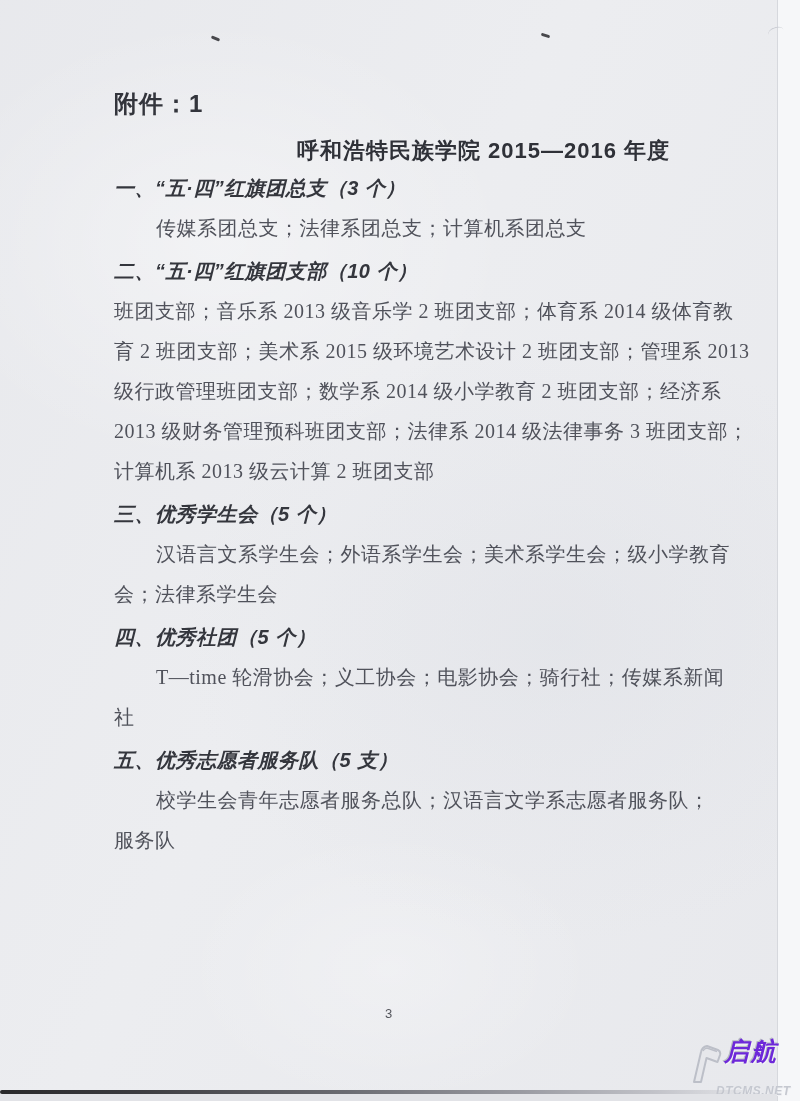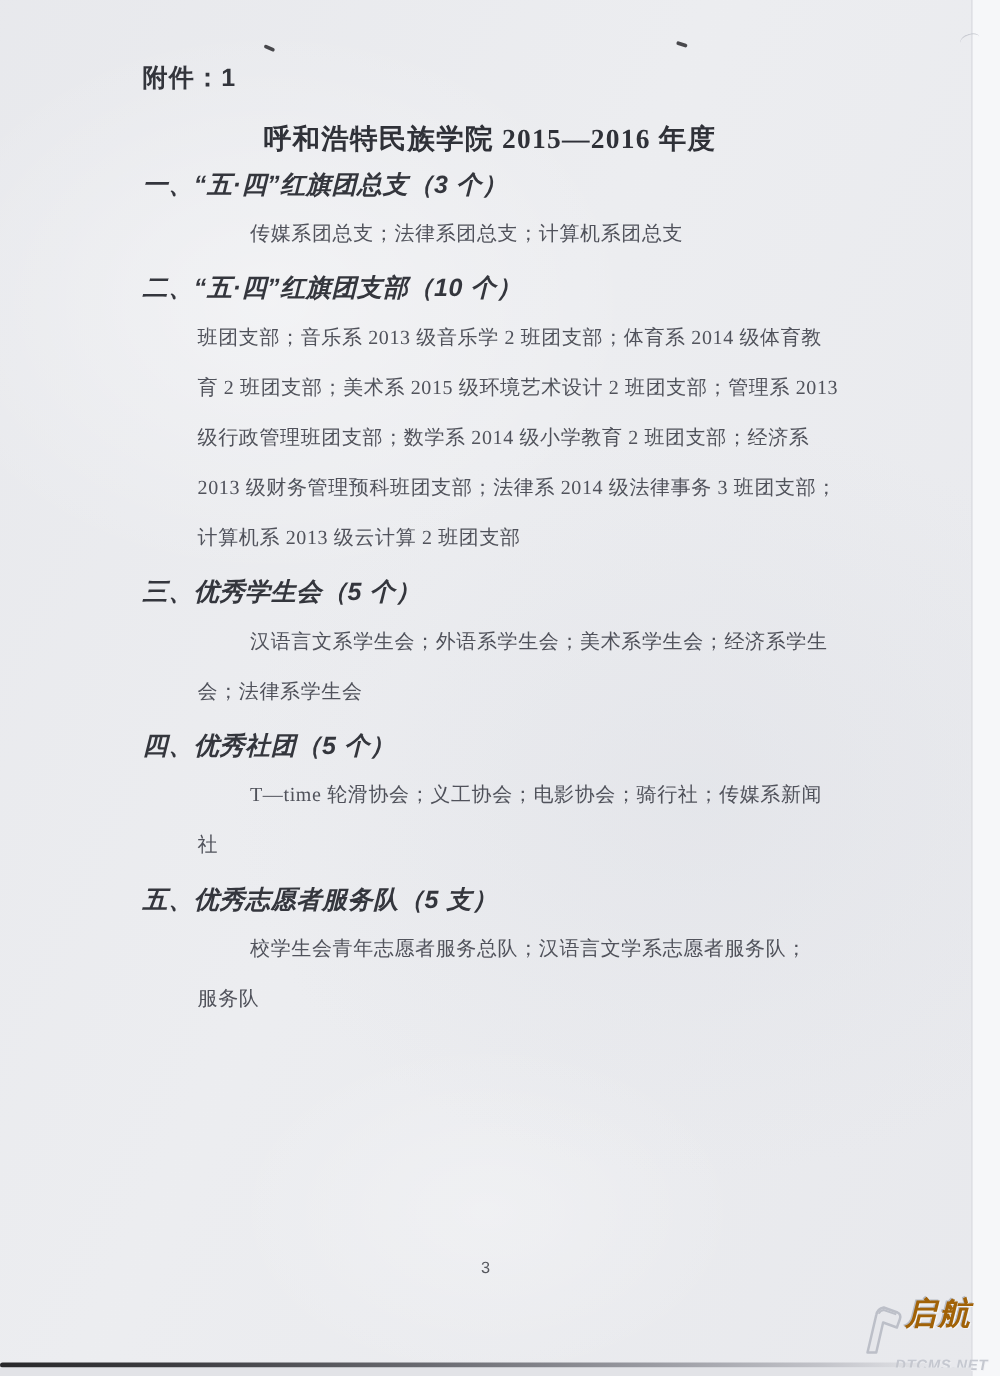--- a/index.html
+++ b/index.html
@@ -35,58 +35,58 @@
   .pen-mark{position:absolute;background:#48484c;border-radius:2px;}
   .mark-1{left:211px;top:37px;width:9px;height:3px;transform:rotate(24deg);}
   .mark-2{left:541px;top:34px;width:9px;height:3px;transform:rotate(18deg);}
   .mark-3{
     position:absolute;left:768px;top:27px;width:16px;height:9px;background:transparent;
     border-top:1px solid #caccd3;border-radius:50%;transform:rotate(-18deg);
   }
   
   .content{position:absolute;left:114px;top:0;width:556px;color:#4f515a;}
   .attachment{
-    margin-top:52px;
+    margin-top:92px;
     font-family:"Liberation Sans","DejaVu Sans",sans-serif;
-    font-weight:700;font-size:20px;line-height:23px;
+    font-weight:700;font-size:24px;line-height:23px;
     color:#33353c;letter-spacing:1px;
   }
   .title{
-    text-align:center;
-    font-family:Liberation Serif, serif;
+    text-align:right;
+    font-family:Liberation Sans, sans-serif;
     font-weight:700;font-size:22px;line-height:28px;
     color:#2f3138;letter-spacing:1px;
   }
   .t1{margin-top:22px;}
   .t2{margin-top:14px;}
   .sec{margin-top:3px;}
   .sec-heading{
     font-family:"Liberation Sans","DejaVu Sans",sans-serif;
     font-weight:700;font-size:20px;line-height:40px;
     color:#34363d;letter-spacing:.5px;white-space:nowrap;font-style:italic;
   }
   .line{
-    font-size:16px;line-height:40px;color:#50525b;
-    letter-spacing:.5px;white-space:nowrap;margin-left:44px;
+    font-size:20px;line-height:40px;color:#50525b;
+    letter-spacing:.5px;white-space:nowrap;
   }
   .indent{text-indent:42px;}
   
   .pagenum{
     position:absolute;left:0;top:1006px;width:777px;text-align:center;
     font-family:"Liberation Sans","DejaVu Sans",sans-serif;
     font-size:13px;color:#54565c;
   }
   
   .watermark{position:absolute;left:690px;top:1038px;width:108px;height:52px;}
   .wm-row{display:flex;align-items:flex-start;}
   .wm-logo{flex:0 0 auto;margin-top:4px;}
   .wm-text{
     font-family:"Liberation Sans","DejaVu Sans",sans-serif;
     font-weight:700;font-style:italic;font-size:25px;line-height:26px;
-    color:#a16207;text-shadow:1px 1px 0 #f3f4f6, -1px -1px 0 #b7bac2;
+    color:#6d28d9;text-shadow:1px 1px 0 #f3f4f6, -1px -1px 0 #b7bac2;
     letter-spacing:2px;margin-left:2px;
   }
   .wm-site{
     font-family:"Liberation Sans","DejaVu Sans",sans-serif;
     font-weight:700;font-style:italic;font-size:12px;line-height:13px;
     color:#c5c8d0;text-shadow:.5px .5px 0 #f0f1f4;
     letter-spacing:.5px;margin:-3px 0 0 26px;
   }
 </style>
 </head>
@@ -112,21 +112,21 @@
       <div class="sec-heading">二、“五·四”红旗团支部（10 个）</div>
       <div class="line">班团支部；音乐系 2013 级音乐学 2 班团支部；体育系 2014 级体育教</div>
       <div class="line">育 2 班团支部；美术系 2015 级环境艺术设计 2 班团支部；管理系 2013</div>
       <div class="line">级行政管理班团支部；数学系 2014 级小学教育 2 班团支部；经济系</div>
       <div class="line">2013 级财务管理预科班团支部；法律系 2014 级法律事务 3 班团支部；</div>
       <div class="line">计算机系 2013 级云计算 2 班团支部</div>
     </section>
 
     <section class="sec">
       <div class="sec-heading">三、优秀学生会（5 个）</div>
-      <div class="line indent">汉语言文系学生会；外语系学生会；美术系学生会；经济系学生</div>
+      <div class="line indent">汉语言文系学生会；外语系学生会；美术系学生会；级小学教育</div>
       <div class="line">会；法律系学生会</div>
     </section>
 
     <section class="sec">
       <div class="sec-heading">四、优秀社团（5 个）</div>
       <div class="line indent">T—time 轮滑协会；义工协会；电影协会；骑行社；传媒系新闻</div>
       <div class="line">社</div>
     </section>
 
     <section class="sec">

